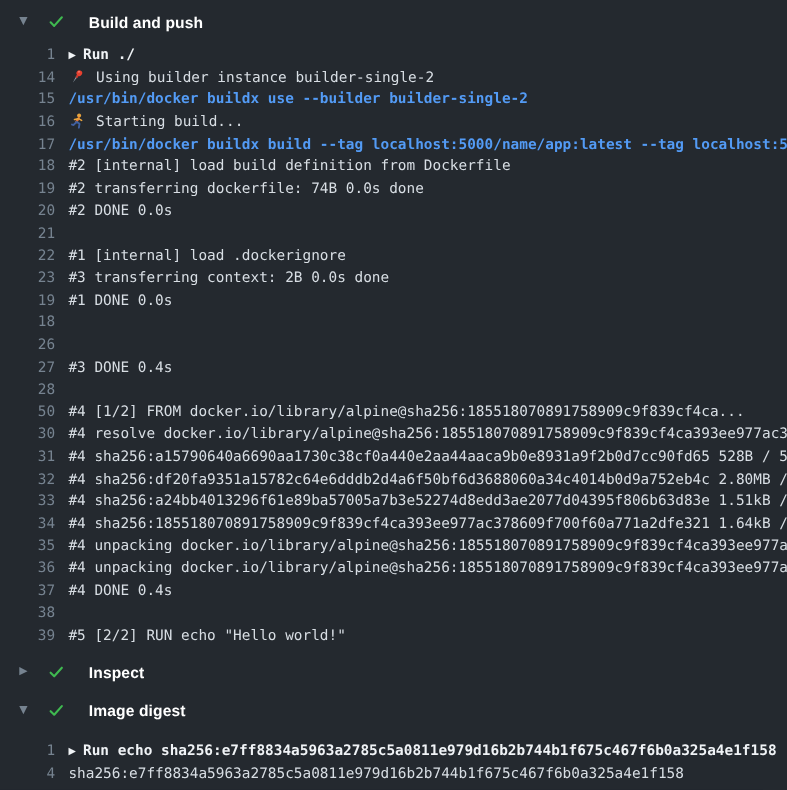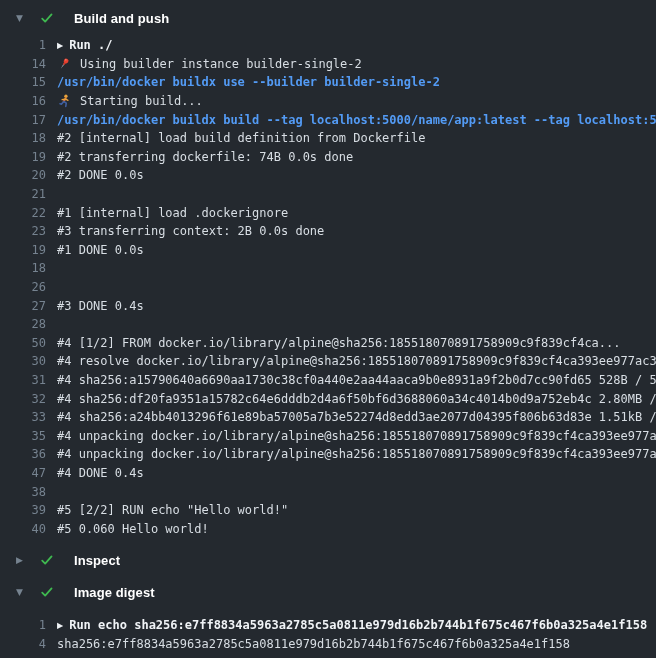--- a/index.html
+++ b/index.html
@@ -137,26 +137,26 @@
           <div class="log-line"><span class="ln">19</span><span class="lc plain"><span>#1 DONE 0.0s</span></span></div>
           <div class="log-line"><span class="ln">18</span></div>
           <div class="log-line"><span class="ln">26</span></div>
           <div class="log-line"><span class="ln">27</span><span class="lc plain"><span>#3 DONE 0.4s</span></span></div>
           <div class="log-line"><span class="ln">28</span></div>
           <div class="log-line"><span class="ln">50</span><span class="lc plain"><span>#4 [1/2] FROM docker.io/library/alpine@sha256:185518070891758909c9f839cf4ca...</span></span></div>
           <div class="log-line"><span class="ln">30</span><span class="lc plain"><span>#4 resolve docker.io/library/alpine@sha256:185518070891758909c9f839cf4ca393ee977ac3</span></span></div>
           <div class="log-line"><span class="ln">31</span><span class="lc plain"><span>#4 sha256:a15790640a6690aa1730c38cf0a440e2aa44aaca9b0e8931a9f2b0d7cc90fd65 528B / 5</span></span></div>
           <div class="log-line"><span class="ln">32</span><span class="lc plain"><span>#4 sha256:df20fa9351a15782c64e6dddb2d4a6f50bf6d3688060a34c4014b0d9a752eb4c 2.80MB /</span></span></div>
           <div class="log-line"><span class="ln">33</span><span class="lc plain"><span>#4 sha256:a24bb4013296f61e89ba57005a7b3e52274d8edd3ae2077d04395f806b63d83e 1.51kB /</span></span></div>
+          <div class="log-line"><span class="ln">34</span><span class="lc plain"><span>#4 sha256:185518070891758909c9f839cf4ca393ee977ac378609f700f60a771a2dfe321 1.64kB /</span></span></div>
           <div class="log-line"><span class="ln">35</span><span class="lc plain"><span>#4 unpacking docker.io/library/alpine@sha256:185518070891758909c9f839cf4ca393ee977a</span></span></div>
           <div class="log-line"><span class="ln">36</span><span class="lc plain"><span>#4 unpacking docker.io/library/alpine@sha256:185518070891758909c9f839cf4ca393ee977a</span></span></div>
-          <div class="log-line"><span class="ln">47</span><span class="lc plain"><span>#4 DONE 0.4s</span></span></div>
+          <div class="log-line"><span class="ln">37</span><span class="lc plain"><span>#4 DONE 0.4s</span></span></div>
           <div class="log-line"><span class="ln">38</span></div>
           <div class="log-line"><span class="ln">39</span><span class="lc plain"><span>#5 [2/2] RUN echo "Hello world!"</span></span></div>
-          <div class="log-line"><span class="ln">40</span><span class="lc plain"><span>#5 0.060 Hello world!</span></span></div>
         </div>
       </section>
       <section class="log-section">
         <div class="sec-header">
           <span class="sec-toggle">▶</span>
           <span class="sec-check">
             <svg viewBox="0 0 16 16" width="14" height="14">
               <path fill="none" stroke="#3fb950" stroke-width="2" stroke-linecap="round" stroke-linejoin="round" d="M2.5 8.7l3.4 3.4 7.3-8.2"></path>
             </svg>
           </span>

